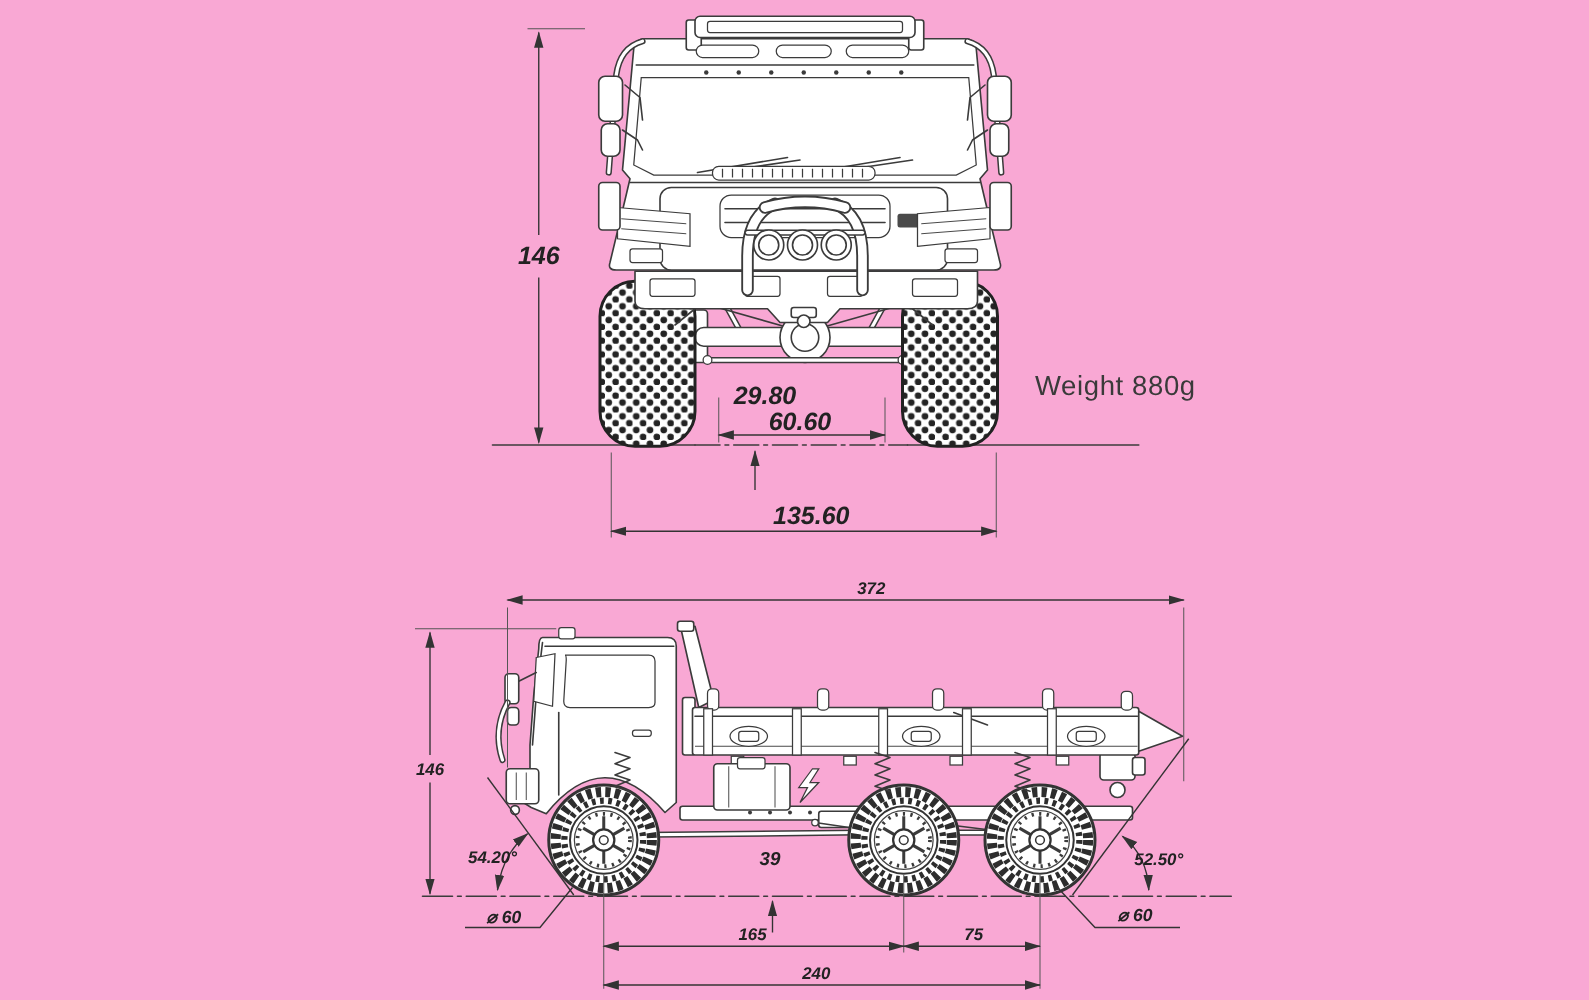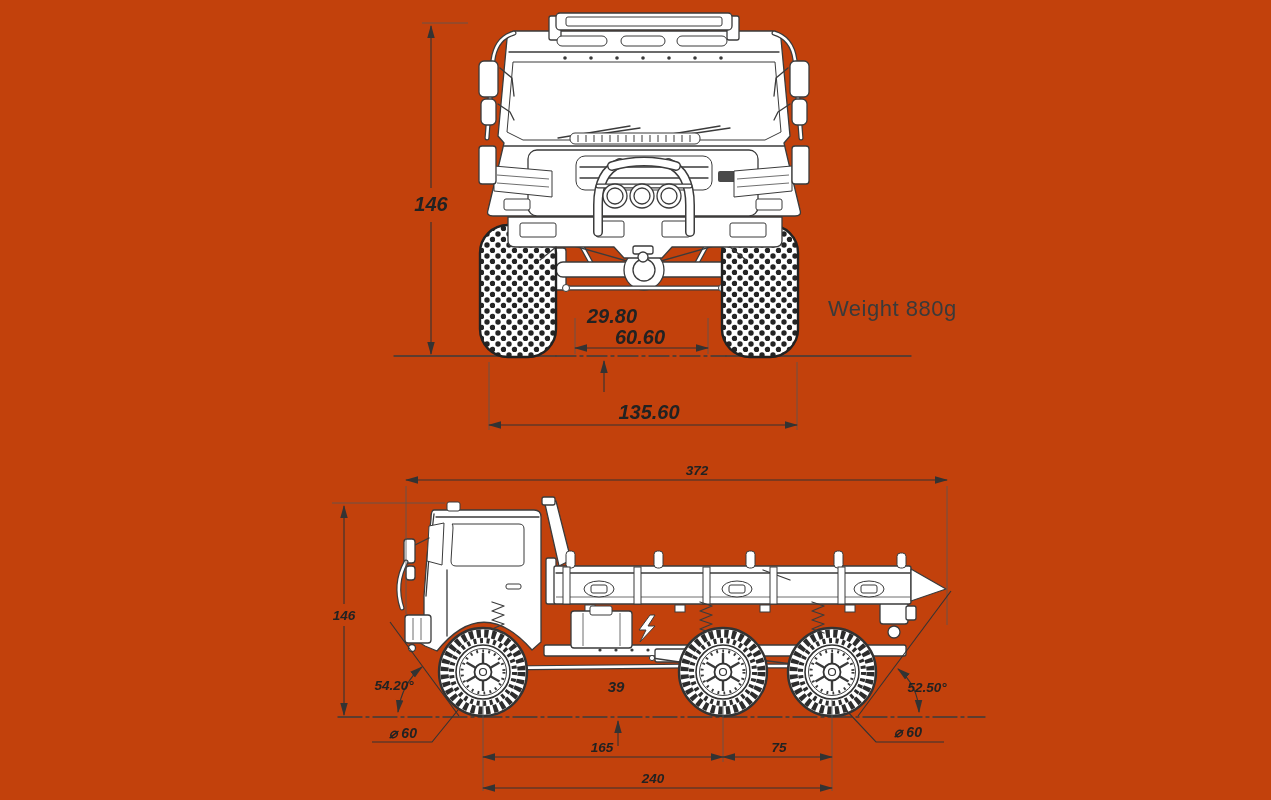--- a/index.html
+++ b/index.html
@@ -1,16 +1,16 @@
 <!DOCTYPE html>
 <html><head>
 <meta charset="utf-8">
 <style>
   html,body{margin:0;padding:0;background:#e8e8e8;}
-  .canvas{width:1271px;height:800px;background:#c2410c;position:relative;overflow:hidden;
+  .canvas{width:1271px;height:800px;background:#f9a8d4;position:relative;overflow:hidden;
           font-family:"Liberation Sans", sans-serif;}
   svg{display:block;}
   .ln   {stroke:#3b3b3b;stroke-width:1.3;fill:none;stroke-linecap:round;stroke-linejoin:round;}
   .lnf  {stroke:#3b3b3b;stroke-width:1.3;fill:#fff;stroke-linejoin:round;}
   .lnft {stroke:#3b3b3b;stroke-width:1;fill:#fff;}
   .thin {stroke:#4a4a4a;stroke-width:.8;fill:none;}
   .dim  {stroke:#333;stroke-width:1.1;fill:none;}
   .ext  {stroke:#555;stroke-width:.8;fill:none;}
   .tube {stroke:#3b3b3b;stroke-width:10;fill:none;stroke-linecap:round;}
   .tubeW{stroke:#fff;stroke-width:7;fill:none;stroke-linecap:round;}

